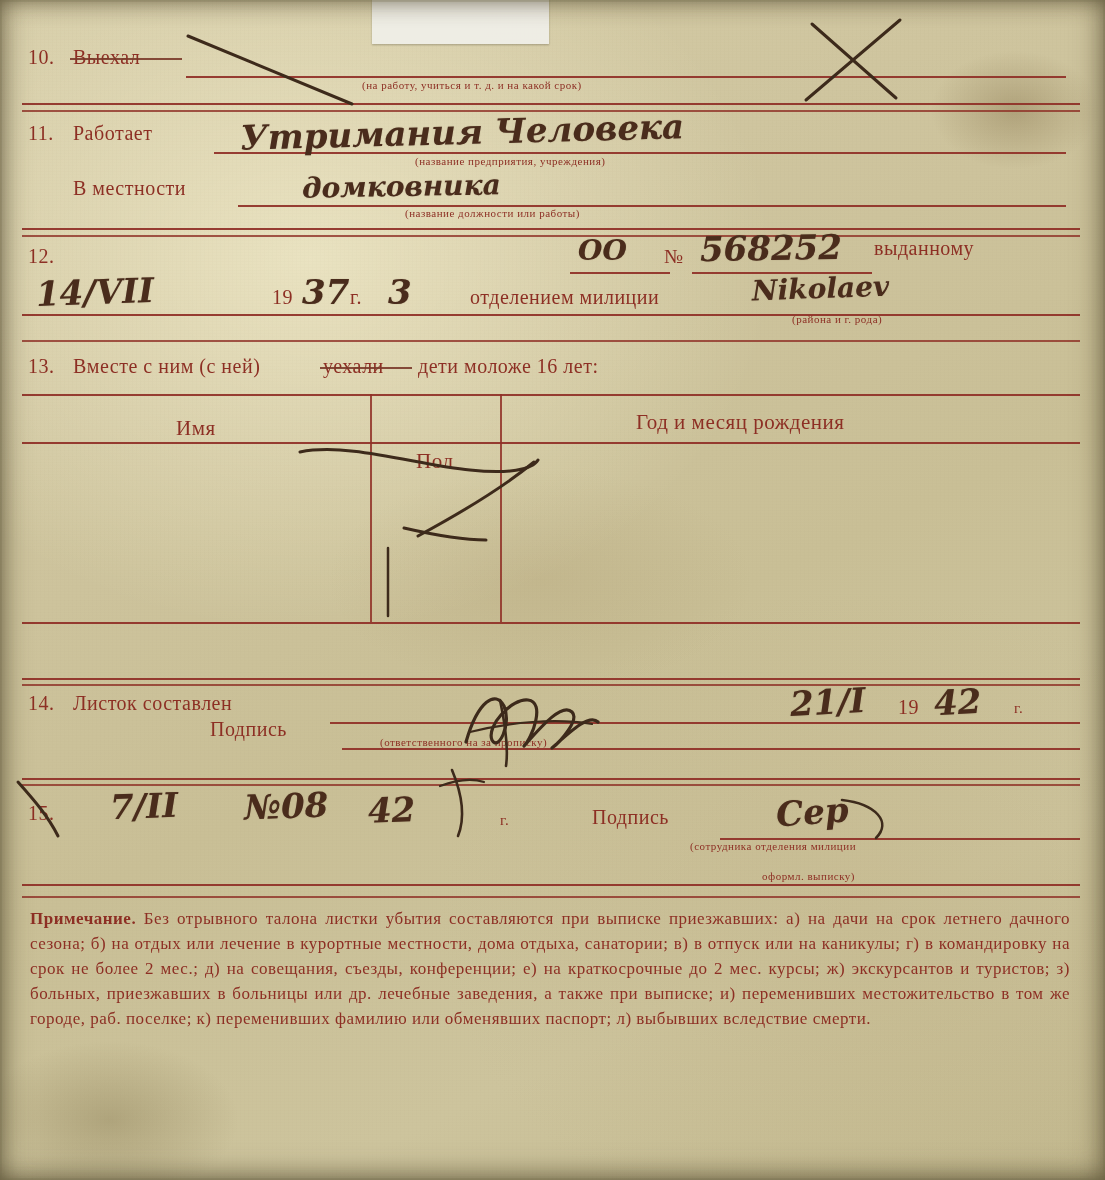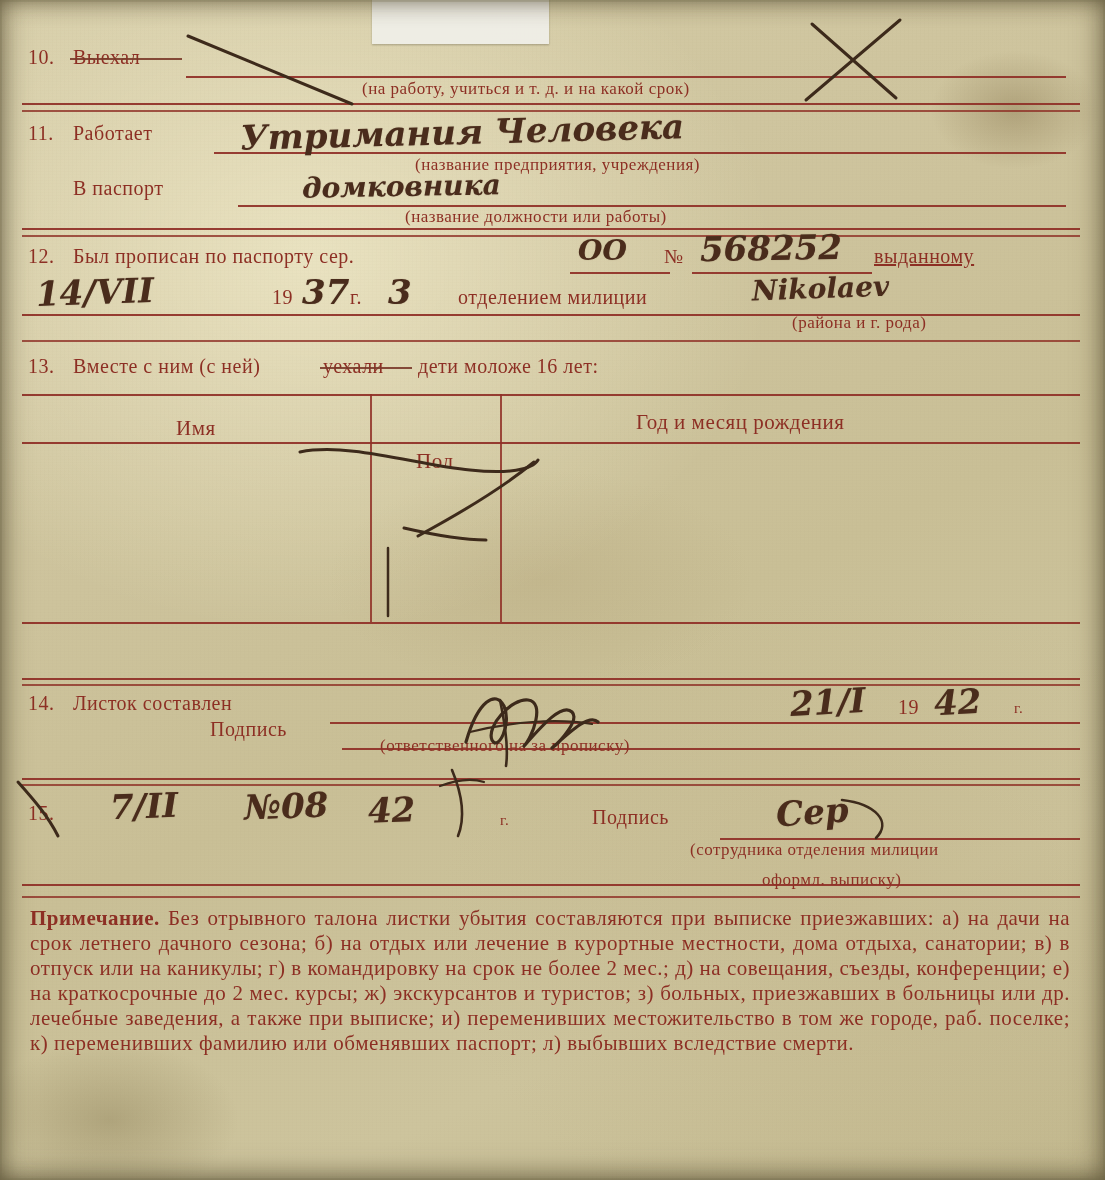--- a/index.html
+++ b/index.html
@@ -73,21 +73,21 @@
   .ptext {
     position: absolute;
     color: #8d2f24;
     font-family: "Liberation Serif", serif;
     white-space: nowrap;
     letter-spacing: .5px;
   }
   .lbl   { font-size: 20px; }
   .lbl-s { font-size: 15px; }
   .note  { font-size: 16.5px; line-height: 20px; white-space: normal; }
-  .caption { font-size: 17px; }
+  .caption { font-size: 11px; }
   .hdr { font-size: 21px; }
 
   
   .hw {
     position: absolute;
     color: #4a2c1c;
     font-family: "DejaVu Serif", serif;
     font-style: italic;
     font-weight: bold;
     white-space: nowrap;
@@ -132,42 +132,41 @@
     <path d="M812,24 L896,98" stroke-width="3"></path>
     <path d="M900,20 L806,100" stroke-width="3"></path>
   </svg>
 
   <div class="ptext lbl" style="left:28px; top:122px;">11.</div>
   <div class="ptext lbl" style="left:73px; top:122px;">Работает</div>
   <div class="rule" style="left:214px; top:152px; width:852px;"></div>
   <div class="hw big" style="left:240px; top:112px; transform:rotate(-1.5deg);">Утримания Человека</div>
   <div class="ptext caption" style="left:415px; top:155px;">(название предприятия, учреждения)</div>
 
-  <div class="ptext lbl" style="left:73px; top:177px;">В паспорт</div>
+  <div class="ptext lbl" style="left:73px; top:177px;">В местности</div>
   <div class="rule" style="left:238px; top:205px; width:828px;"></div>
   <div class="hw med" style="left:302px; top:170px; transform:rotate(-1deg);">домковника</div>
   <div class="ptext caption" style="left:405px; top:207px;">(название должности или работы)</div>
   <div class="rule" style="left:22px; top:228px; width:1058px;"></div>
   <div class="rule thin" style="left:22px; top:235px; width:1058px;"></div>
 
   <div class="ptext lbl" style="left:28px; top:245px;">12.</div>
-  <div class="ptext lbl" style="left:73px; top:245px;">Был прописан по паспорту сер.</div>
   <div class="hw med" style="left:578px; top:234px;">ОО</div>
   <div class="ptext lbl" style="left:664px; top:245px;">№</div>
   <div class="hw big" style="left:700px; top:228px; transform:rotate(-1deg);">568252</div>
-  <div class="ptext lbl" style="left:874px; top:245px;text-decoration:underline;">выданному</div>
+  <div class="ptext lbl" style="left:874px; top:237px;">выданному</div>
   <div class="rule" style="left:570px; top:272px; width:100px;"></div>
   <div class="rule" style="left:692px; top:272px; width:180px;"></div>
 
   <div class="hw big" style="left:36px; top:272px; transform:rotate(-2deg);">14/VII</div>
   <div class="ptext lbl" style="left:272px; top:286px;">19</div>
   <div class="hw big" style="left:302px; top:272px;">37</div>
   <div class="ptext lbl" style="left:350px; top:286px;">г.</div>
   <div class="hw big" style="left:388px; top:272px;">3</div>
-  <div class="ptext lbl" style="left:458px; top:286px;">отделением милиции</div>
+  <div class="ptext lbl" style="left:470px; top:286px;">отделением милиции</div>
   <div class="hw med" style="left:752px; top:272px; transform:rotate(-2deg);">Nikolaev</div>
   <div class="rule" style="left:22px; top:314px; width:1058px;"></div>
   <div class="ptext caption" style="left:792px; top:313px;">(района и г. рода)</div>
   <div class="rule thin" style="left:22px; top:340px; width:1058px;"></div>
 
   <div class="ptext lbl" style="left:28px; top:355px;">13.</div>
   <div class="ptext lbl" style="left:73px; top:355px;">Вместе с ним (с ней)</div>
   <div class="ptext lbl" style="left:323px; top:355px;">уехали</div>
   <div class="strike" style="left:320px; top:367px; width:92px;"></div>
   <div class="ptext lbl" style="left:418px; top:355px;">дети моложе 16 лет:</div>
@@ -228,19 +227,19 @@
   <svg class="scribble" style="left:0; top:0; width:1105px; height:1180px;">
     <path d="M18,782 C34,800 48,816 58,836" stroke-width="3"></path>
     <path d="M452,770 C462,794 466,816 458,836" stroke-width="2.6"></path>
     <path d="M440,786 C456,780 472,778 484,782" stroke-width="2.2"></path>
     <path d="M842,800 C876,804 892,822 876,838" stroke-width="2.6"></path>
   </svg>
 
   <div class="rule" style="left:22px; top:884px; width:1058px;"></div>
   <div class="rule thin" style="left:22px; top:896px; width:1058px;"></div>
 
-  <div class="ptext note" style="left:30px; top:906px; width:1040px; line-height:25px; font-size:21px; text-align:justify;">
+  <div class="ptext note" style="left:30px; top:906px; width:1040px; line-height:25px; font-size:17px; text-align:justify;">
     <span style="font-weight:bold;">Примечание.</span>
     <span>Без отрывного талона листки убытия составляются при выписке приезжавших: а) на дачи на срок летнего дачного сезона; б) на отдых или лечение в курортные местности, дома отдыха, санатории; в) в отпуск или на каникулы; г) в командировку на срок не более 2 мес.; д) на совещания, съезды, конференции; е) на краткосрочные до 2 мес. курсы; ж) экскурсантов и туристов; з) больных, приезжавших в больницы или др. лечебные заведения, а также при выписке; и) переменивших местожительство в том же городе, раб. поселке; к) переменивших фамилию или обменявших паспорт; л) выбывших вследствие смерти.</span>
   </div>
 
   <div id="edges"></div>
 </div>
 
 </body></html>

